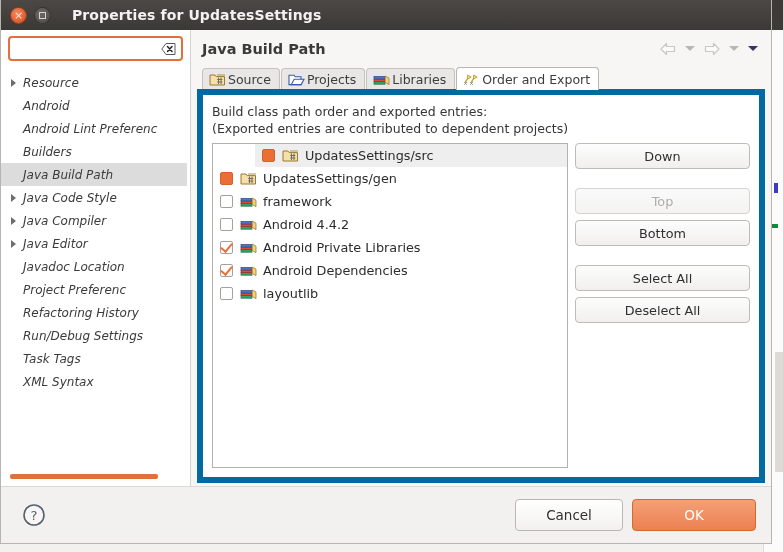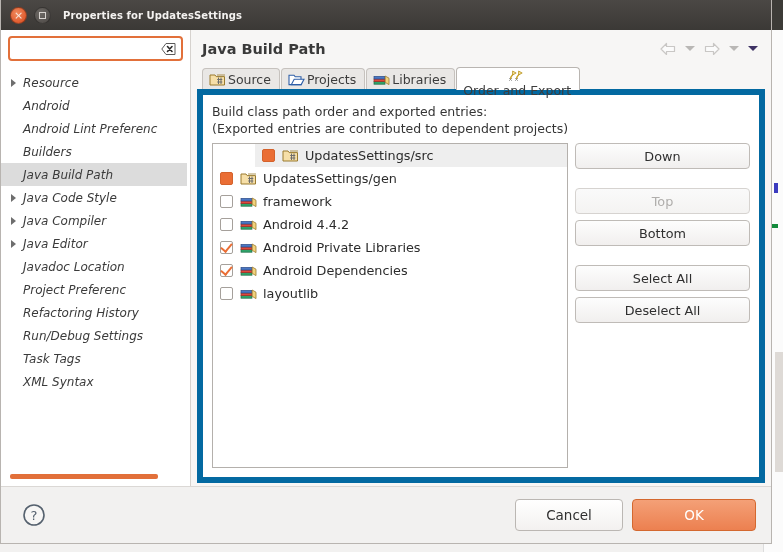--- a/index.html
+++ b/index.html
@@ -61,23 +61,23 @@
     font-size: 9px; color: #ffffff;
     border: 1px solid rgba(0,0,0,0.35);
   }
   .winbtn.close { background: radial-gradient(circle at 40% 35%, #f08a5d, #d9481b); margin-left: 9px;}
   .winbtn.max   { background: radial-gradient(circle at 40% 35%, #6e6a66, #4a4643); }
   .winbtn .glyph-x::before { content: "\00d7"; font-size: 11px; line-height: 1; color: #f7e5dc; }
   .winbtn .glyph-sq {
     width: 7px; height: 7px; border: 1.5px solid #d8d4d0; background: transparent;
   }
   #window-title {
-    margin-left: 12px;
+    margin-left: 21px;
     color: #f4f2f0;
-    font-size: 10px;
+    font-size: 14px;
     font-weight: bold;
     letter-spacing: 0.1px;
   }
 
   
   #body {
     position: relative;
     height: 456px;
     display: flex;
     background: #ffffff;
@@ -224,21 +224,20 @@
     margin-right: 1px;
     cursor: default;
     margin-top: 15px;
   }
   .tab.active {
     background: #ffffff;
     border-color: #b9b5b1;
     height: 23px;
     position: relative;
     z-index: 3;
-    flex-direction: column;
   }
   .tab-icon { width: 17px; height: 15px; margin-right: 2px; display: flex; align-items: center; }
   .tab-icon svg { display: block; }
 
   
   #tab-panel {
     position: absolute;
     left: 0; right: 0; top: 22px; bottom: 0;
     background: #ffffff;
     border: 6px solid #0369a1;

